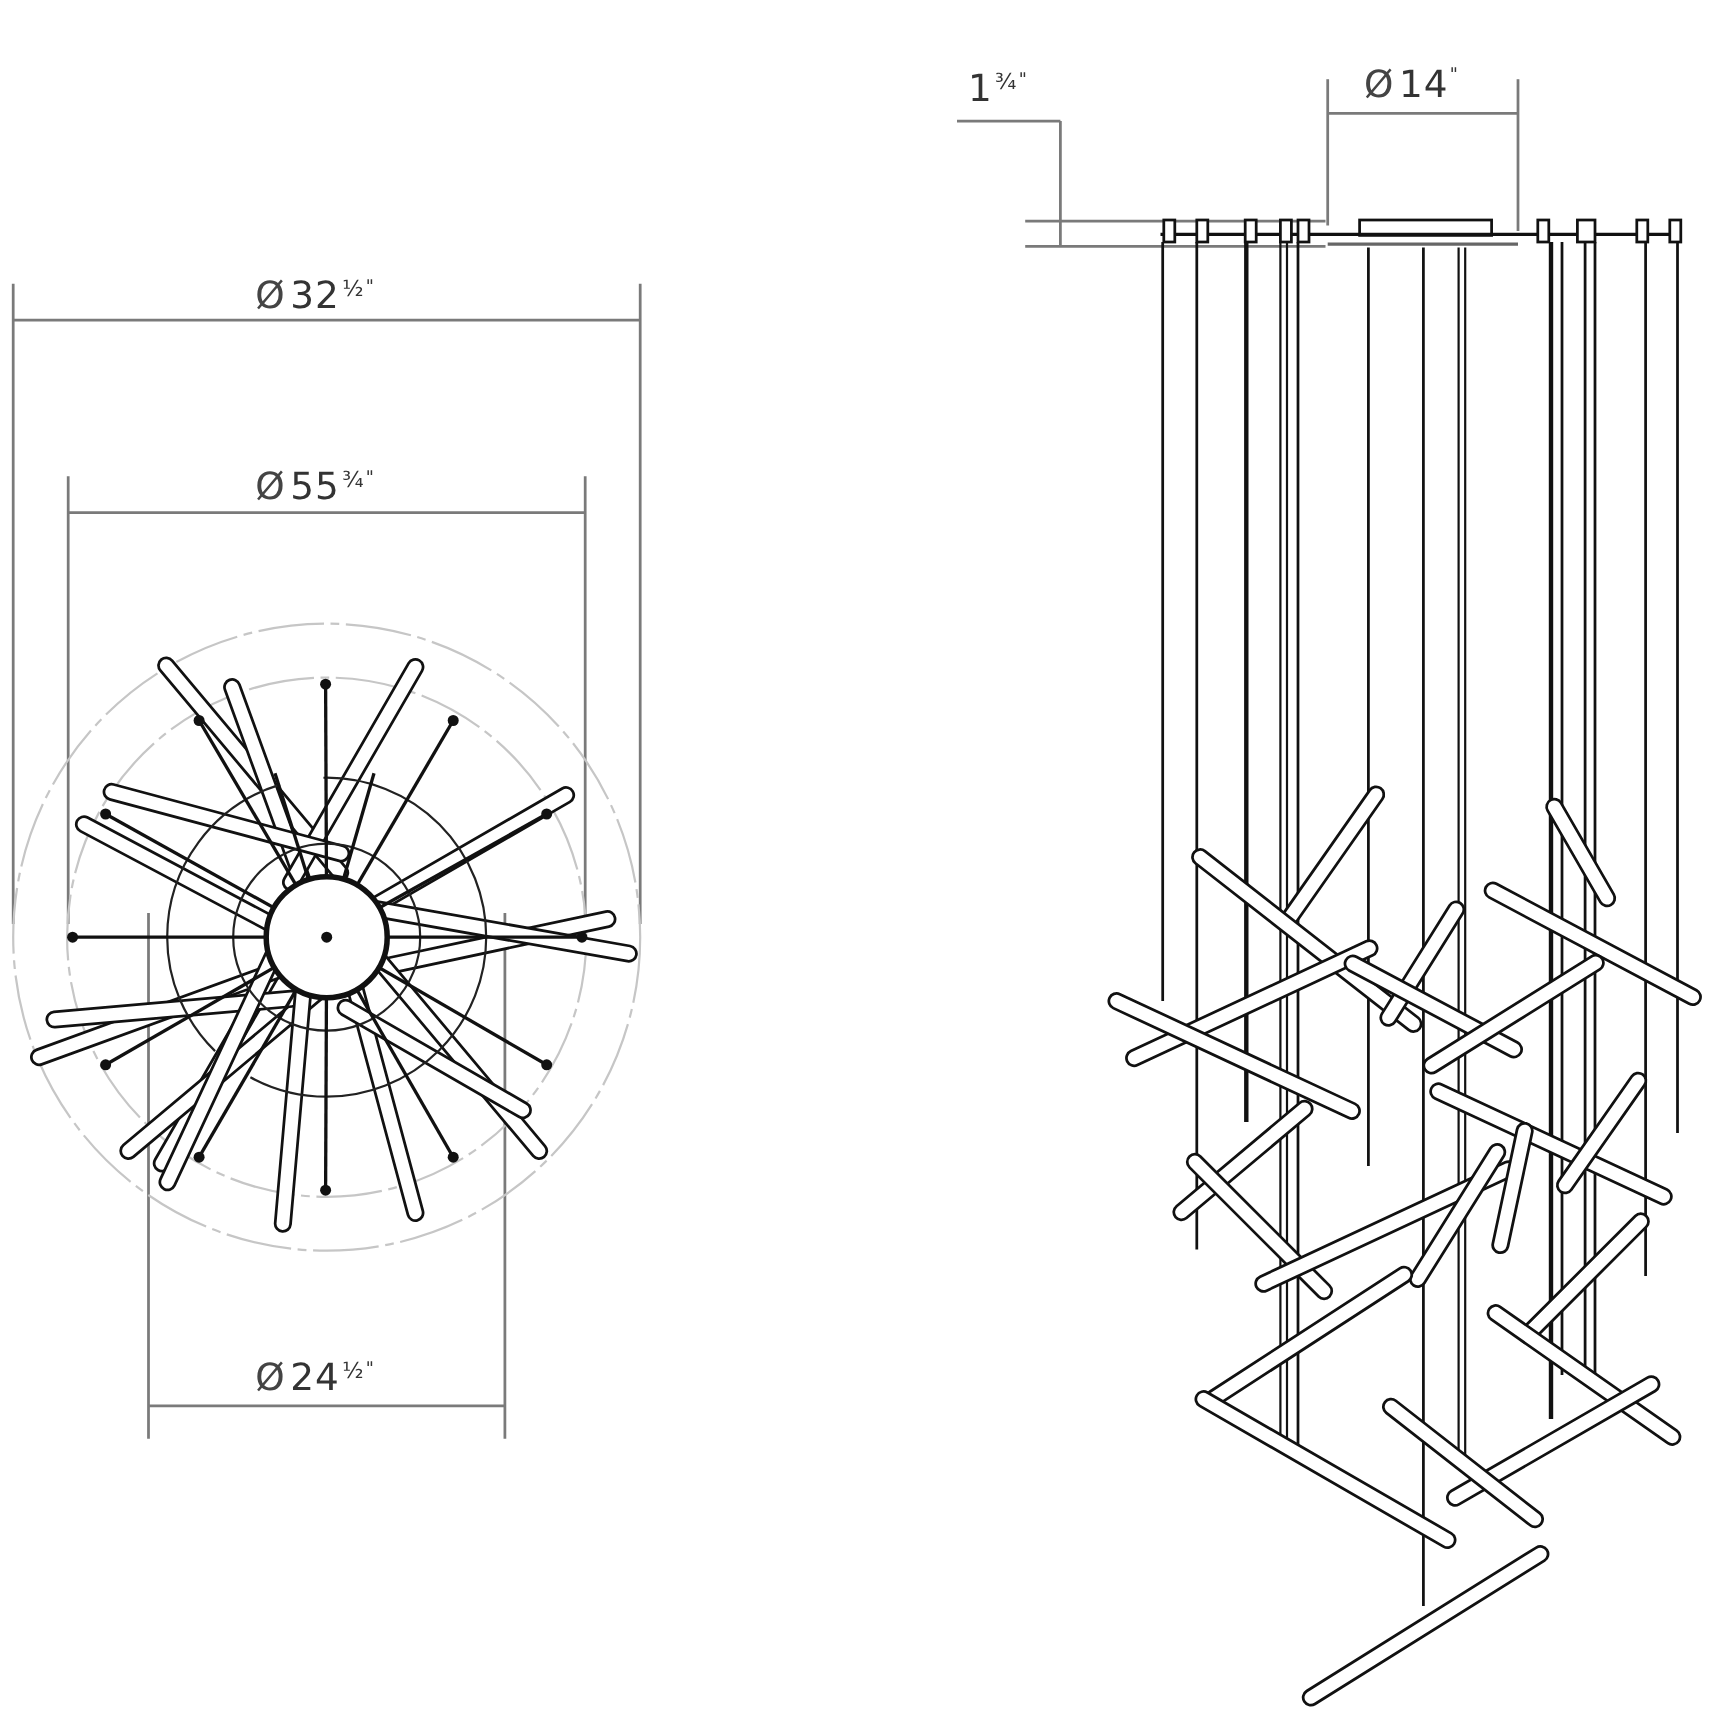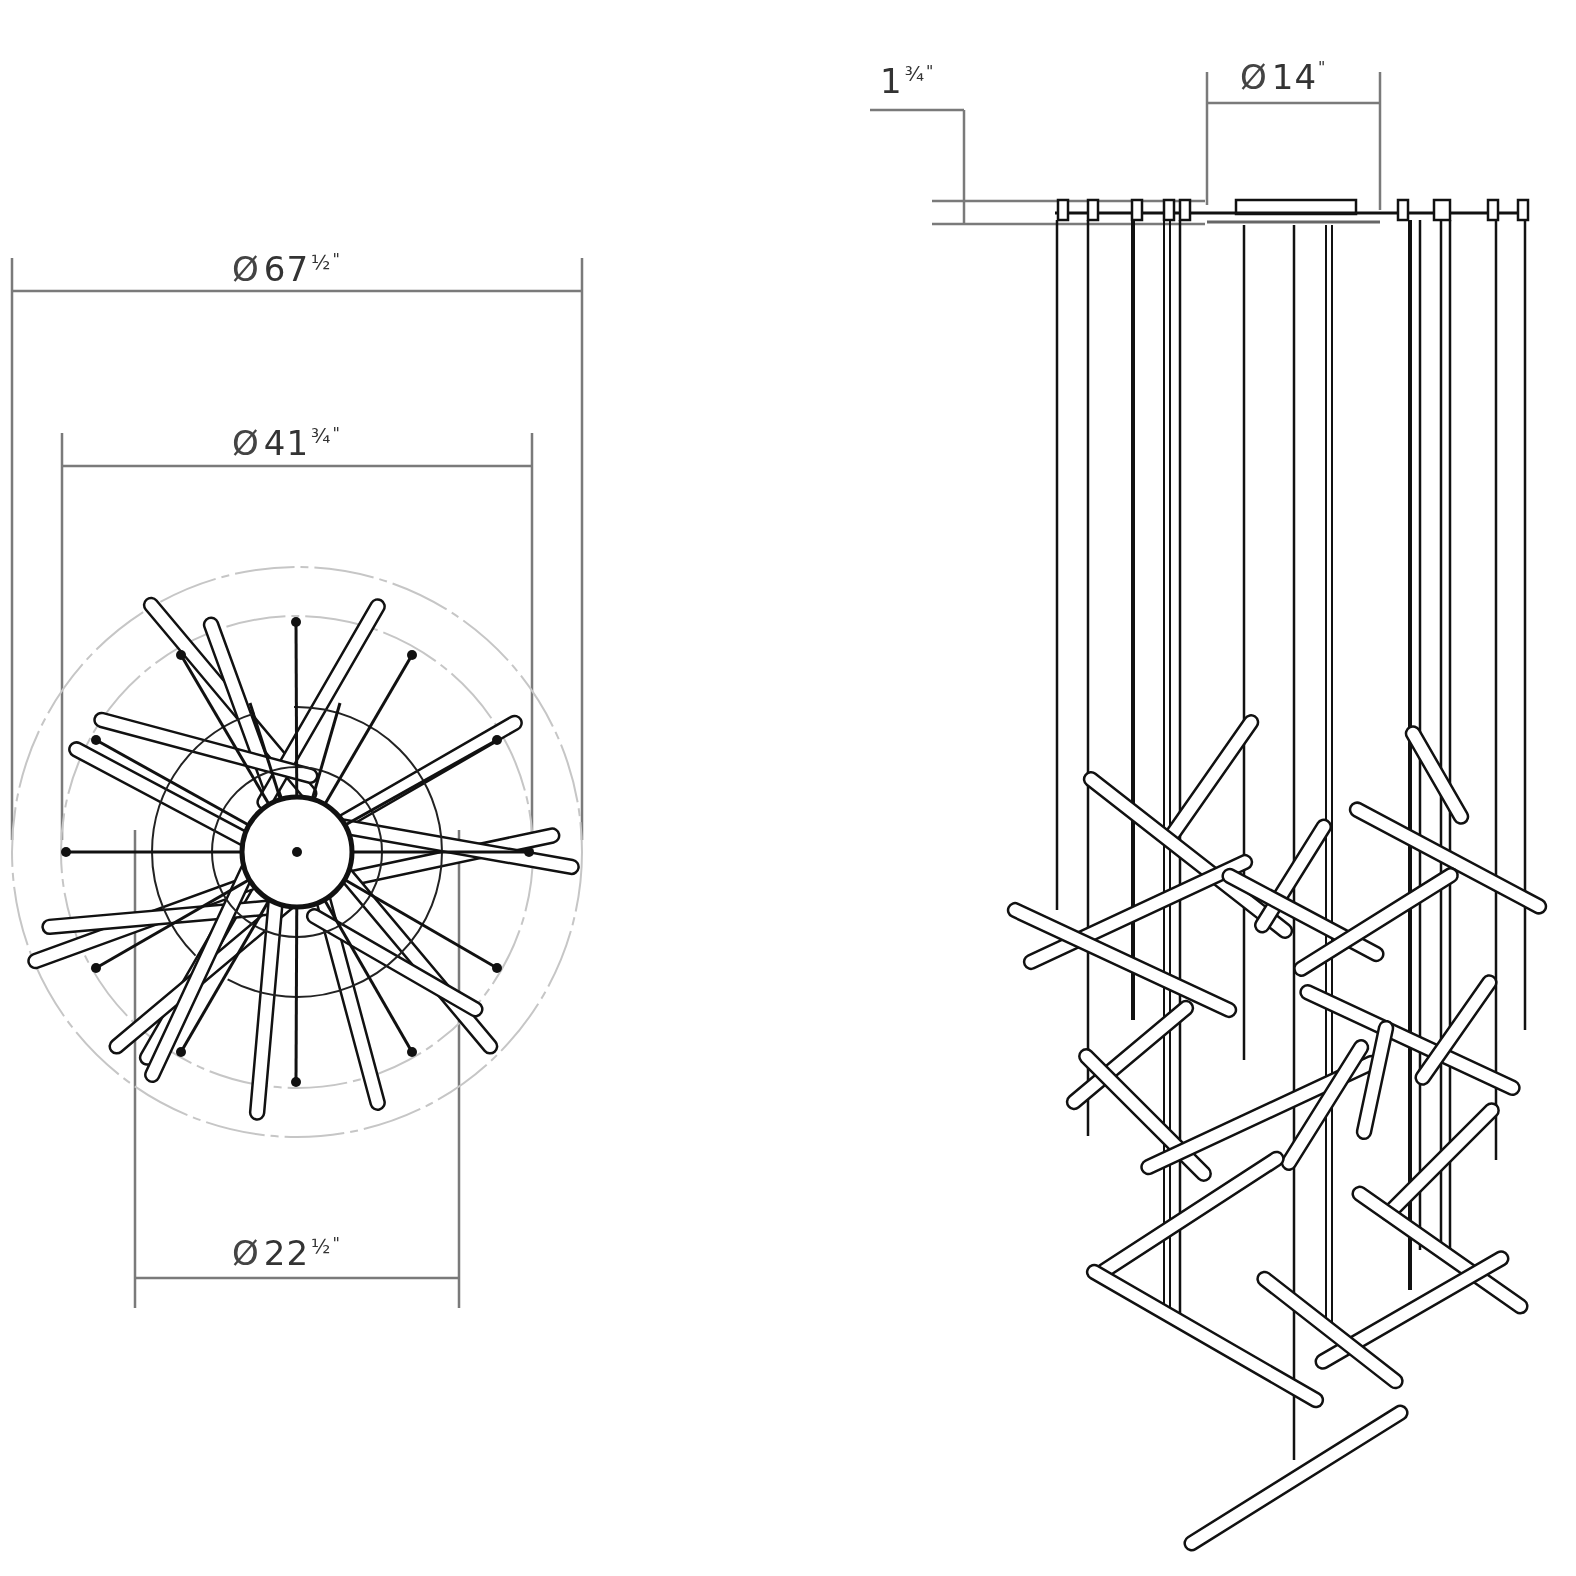--- a/index.html
+++ b/index.html
@@ -262,29 +262,29 @@
     <g transform="translate(1330,1330) rotate(38)">
         <rect class="rod" x="-90" y="-7" width="180" height="14" rx="7"></rect>
       </g>
     <g transform="translate(1296,1478) rotate(-32)">
         <rect class="rod" x="-130" y="-7" width="260" height="14" rx="7"></rect>
       </g>
   </g>
 </svg>
 
 <div class="label" style="left:232px; top:252px;">
-  <span class="dia">Ø</span><span>67</span><span class="frac">½</span><span class="inch">"</span>
+  <span class="dia">Ø</span><span>32</span><span class="frac">½</span><span class="inch">"</span>
 </div>
 
 <div class="label" style="left:232px; top:426px;">
-  <span class="dia">Ø</span><span>41</span><span class="frac">¾</span><span class="inch">"</span>
+  <span class="dia">Ø</span><span>55</span><span class="frac">¾</span><span class="inch">"</span>
 </div>
 
 <div class="label" style="left:232px; top:1236px;">
-  <span class="dia">Ø</span><span>22</span><span class="frac">½</span><span class="inch">"</span>
+  <span class="dia">Ø</span><span>24</span><span class="frac">½</span><span class="inch">"</span>
 </div>
 
 <div class="label" style="left:880px; top:64px;">
   <span>1</span><span class="frac">¾</span><span class="inch">"</span>
 </div>
 
 <div class="label" style="left:1240px; top:60px;">
   <span class="dia">Ø</span><span>14</span><span class="inch">"</span>
 </div>
 

